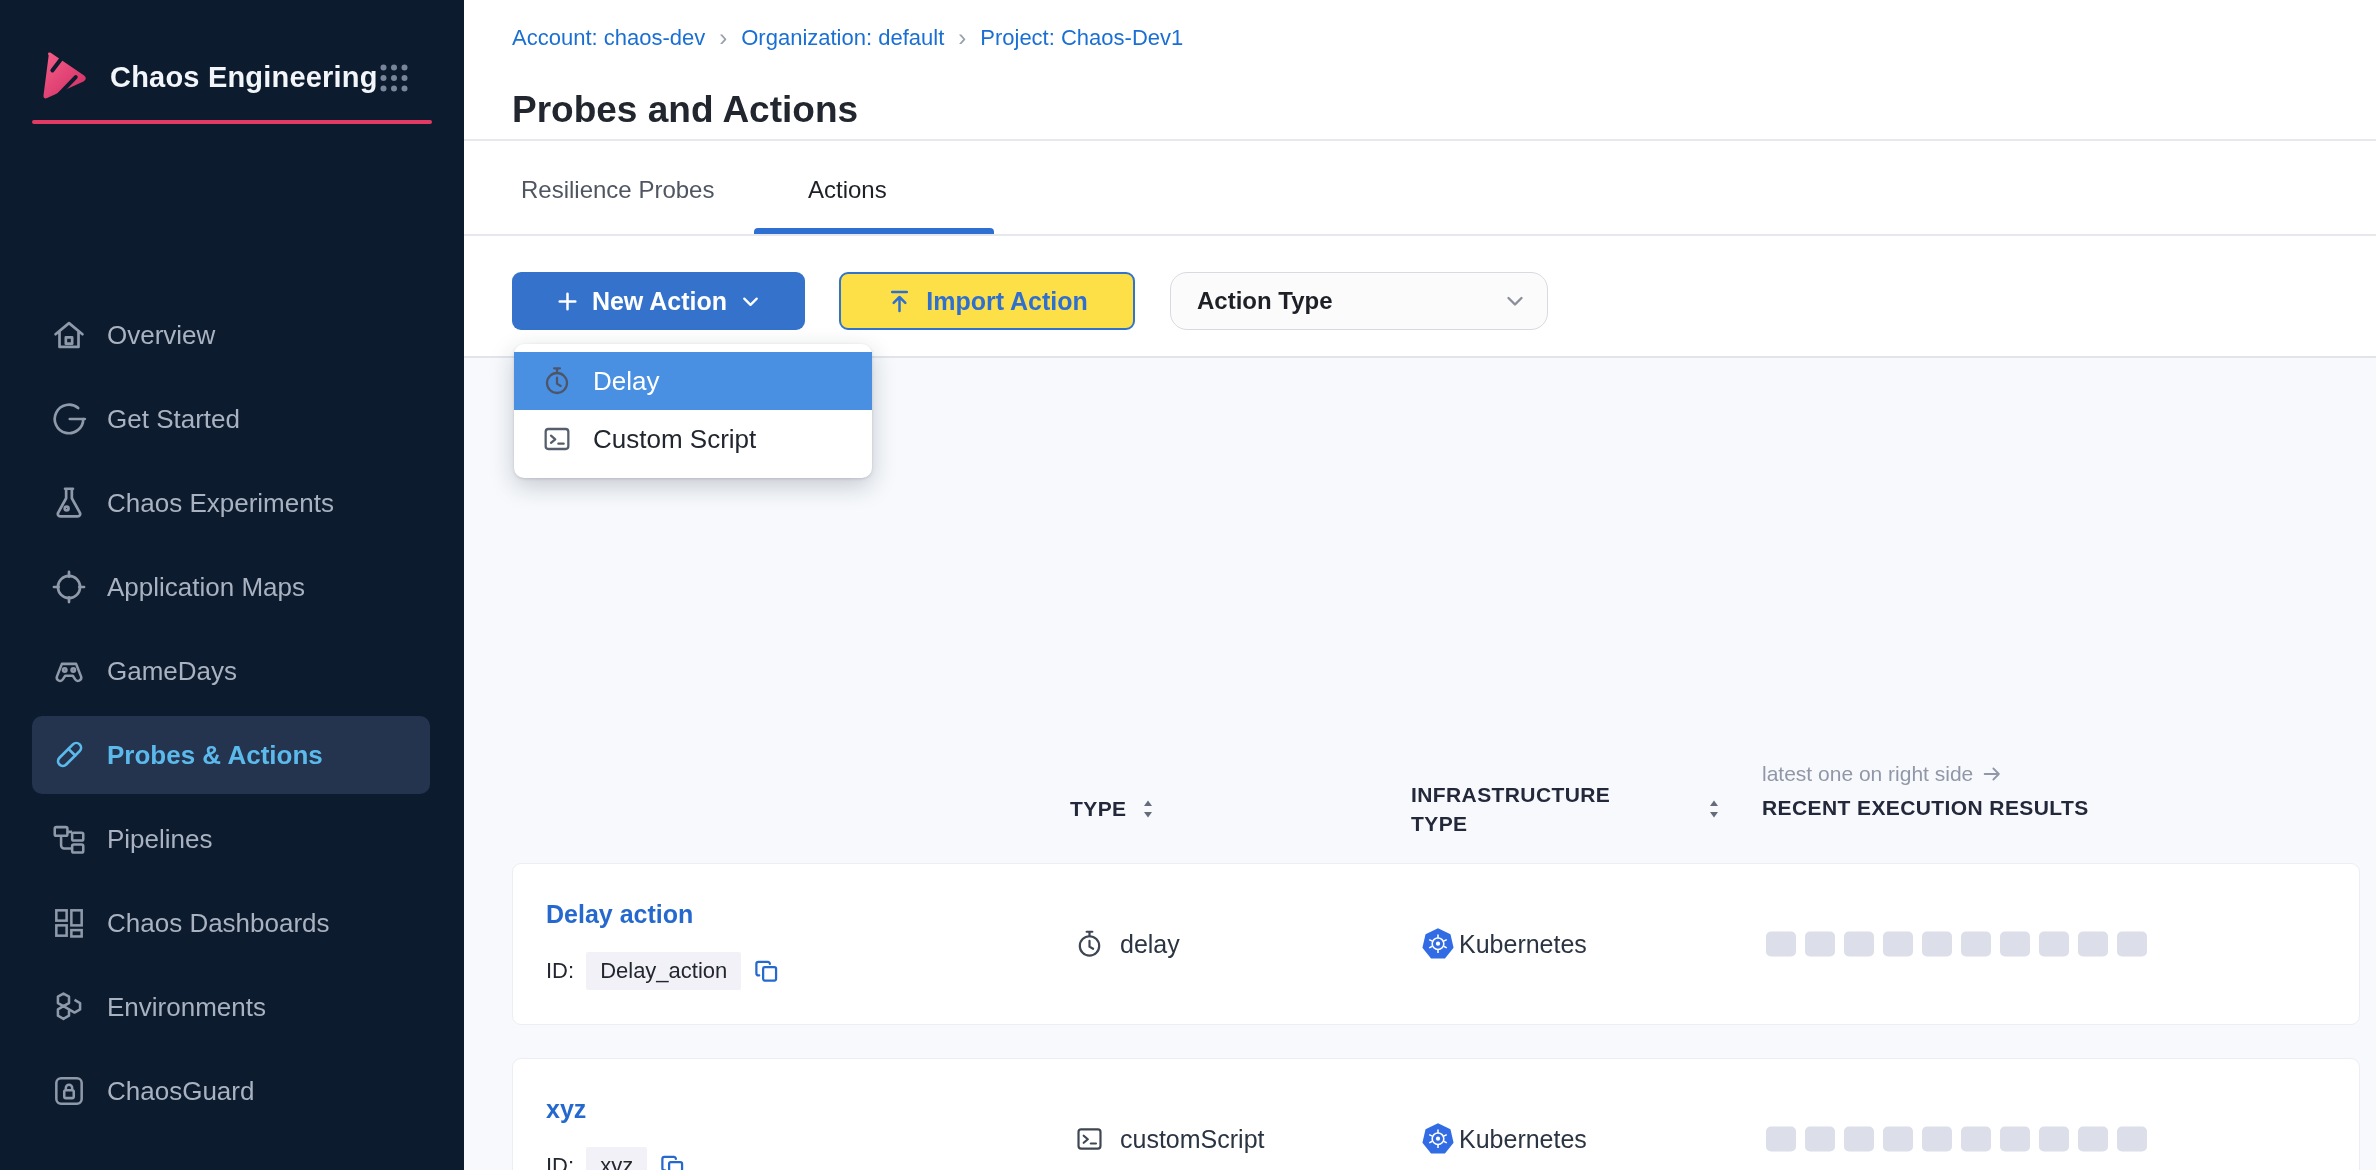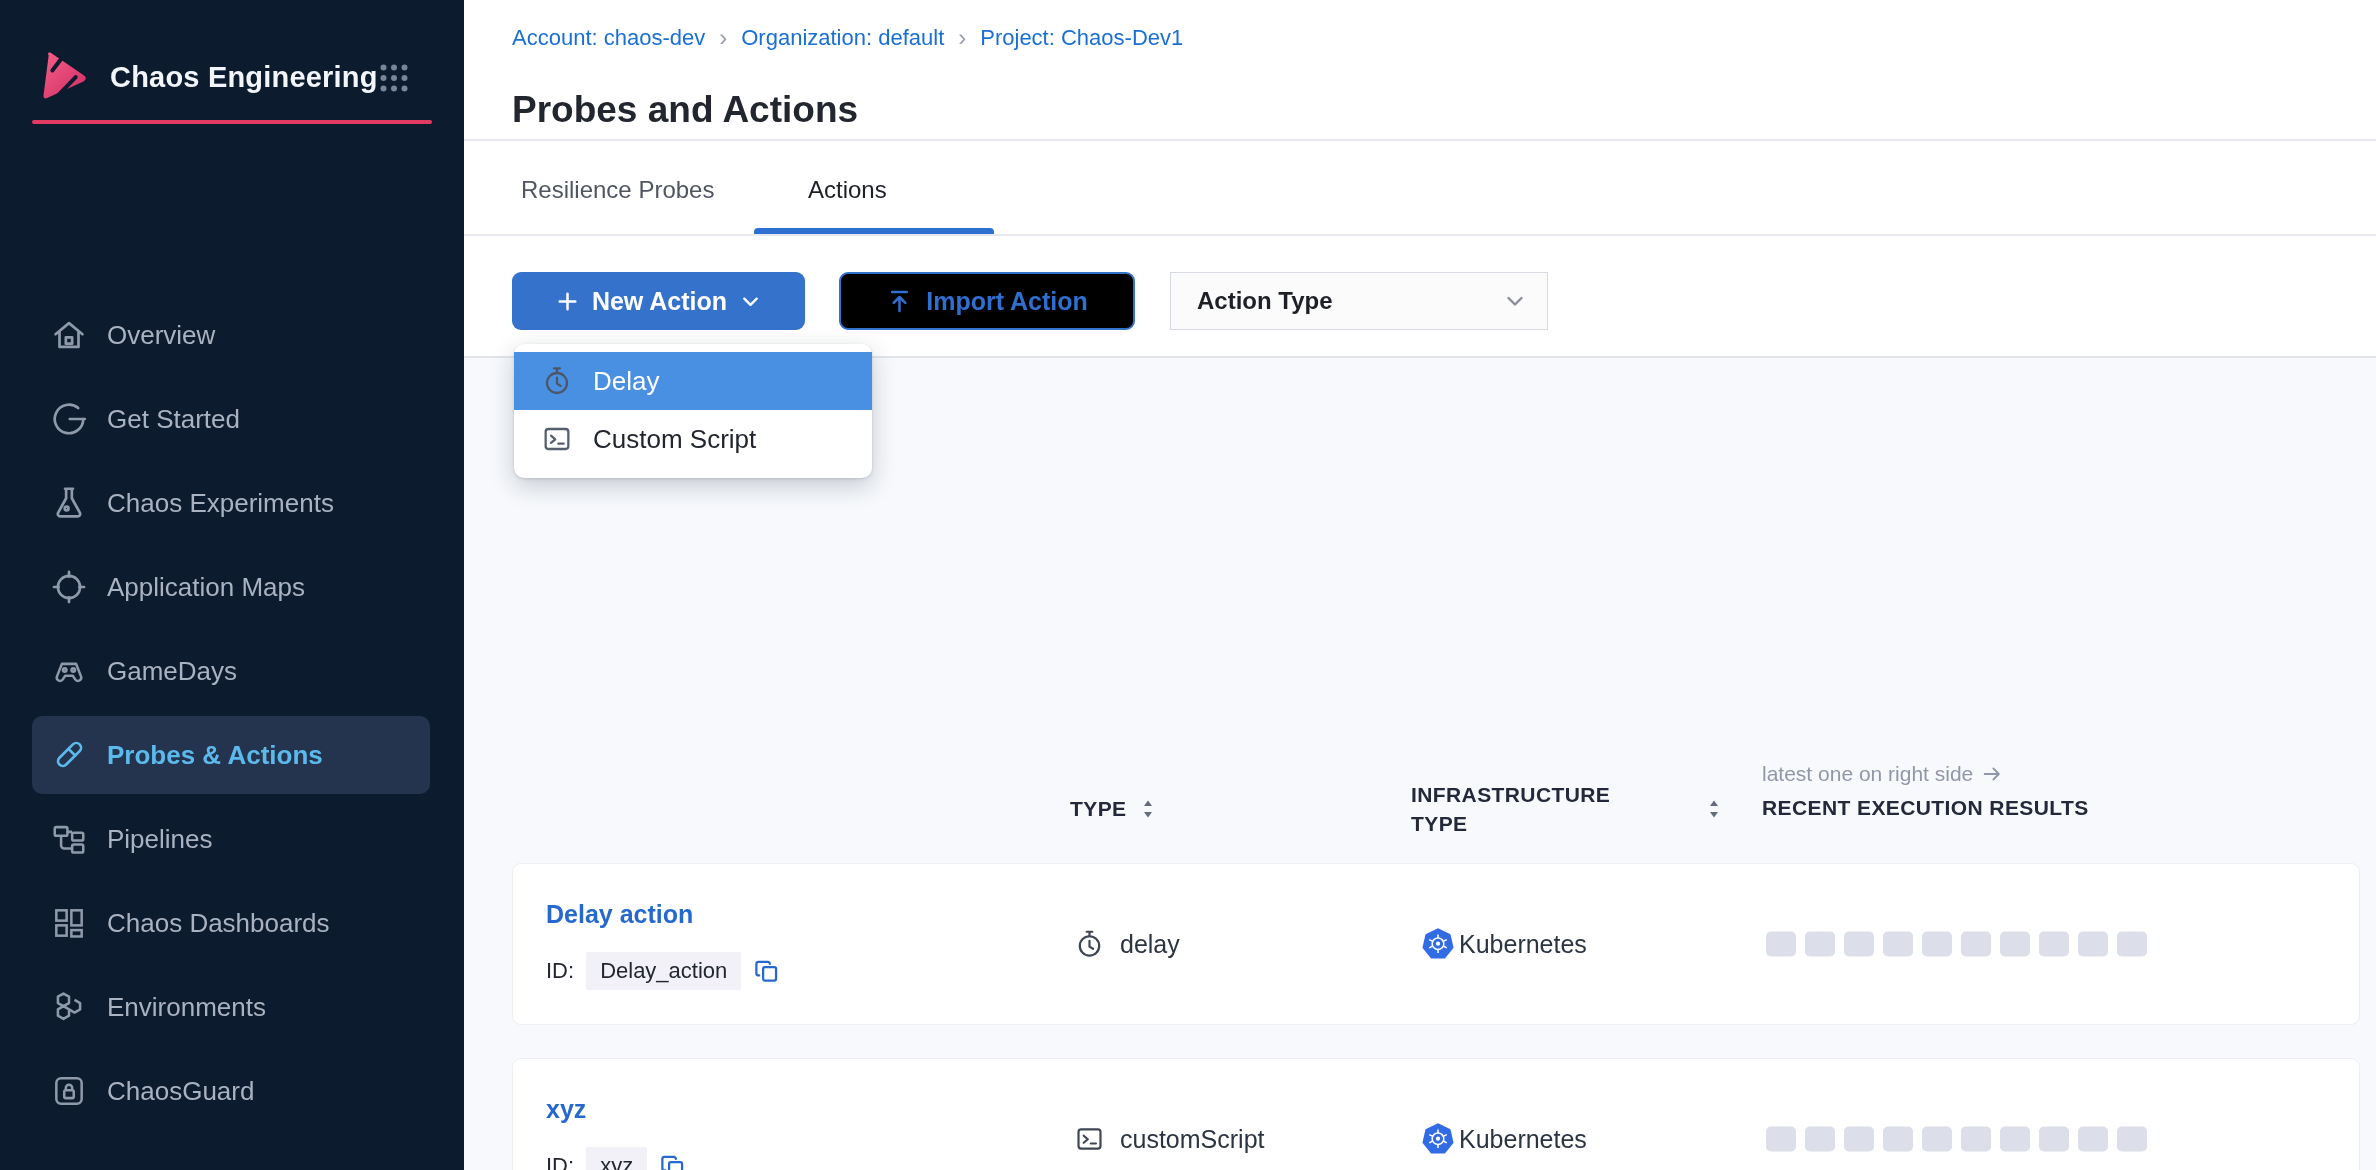--- a/index.html
+++ b/index.html
@@ -37,24 +37,24 @@
   .hdiv1{position:absolute;left:0;top:139px;width:1912px;height:2px;background:#E6E8EE;}
   .tab{position:absolute;top:176px;font-size:24px;color:#4F5662;cursor:pointer;}
   .tab.t1{left:57px;}
   .tab.t2{left:344px;color:#1D2026;font-weight:400;}
   .tab-underline{position:absolute;left:290px;top:228px;width:240px;height:6px;background:#2E6FD2;border-radius:4px 4px 0 0;}
   .hdiv2{position:absolute;left:0;top:234px;width:1912px;height:2px;background:#E6E8EE;}
   
   .btn-new{position:absolute;left:48px;top:272px;width:293px;height:58px;background:#3472CB;border:none;border-radius:9px;
     display:flex;align-items:center;justify-content:center;gap:12px;color:#fff;font-size:25px;font-weight:700;cursor:pointer;
     font-family:inherit;}
-  .btn-import{position:absolute;left:375px;top:272px;width:296px;height:58px;background:#000000;border:2px solid #3273CB;border-radius:9px;
+  .btn-import{position:absolute;left:375px;top:272px;width:296px;height:58px;background:#fde047;border:2px solid #3273CB;border-radius:9px;
     display:flex;align-items:center;justify-content:center;gap:13px;color:#2F6FD0;font-size:25px;font-weight:700;cursor:pointer;
     box-sizing:border-box;font-family:inherit;}
-  .select-type{position:absolute;left:706px;top:272px;width:378px;height:58px;background:#FBFBFC;border:1.5px solid #D8DAE2;border-radius:0;
+  .select-type{position:absolute;left:706px;top:272px;width:378px;height:58px;background:#FBFBFC;border:1.5px solid #D8DAE2;border-radius:17px;
     box-sizing:border-box;display:flex;align-items:center;cursor:pointer;}
   .select-type .sel-label{margin-left:26px;font-size:24px;font-weight:600;color:#1D2026;}
   .select-type .chev{position:absolute;right:20px;width:24px;height:24px;color:#8A8F9B;}
   .hdiv3{position:absolute;left:0;top:356px;width:1912px;height:2px;background:#E2E4EA;}
   
   .table-zone{position:absolute;left:0;top:358px;width:1912px;height:812px;background:#F7F9FC;}
   .th{position:absolute;display:flex;align-items:center;gap:12px;color:#23293A;font-weight:700;font-size:21px;letter-spacing:.4px;}
   .th-type{left:606px;top:423px;height:56px;}
   .th-infra{left:947px;top:409px;height:84px;}
   .th-infra .lines{line-height:29px;}

